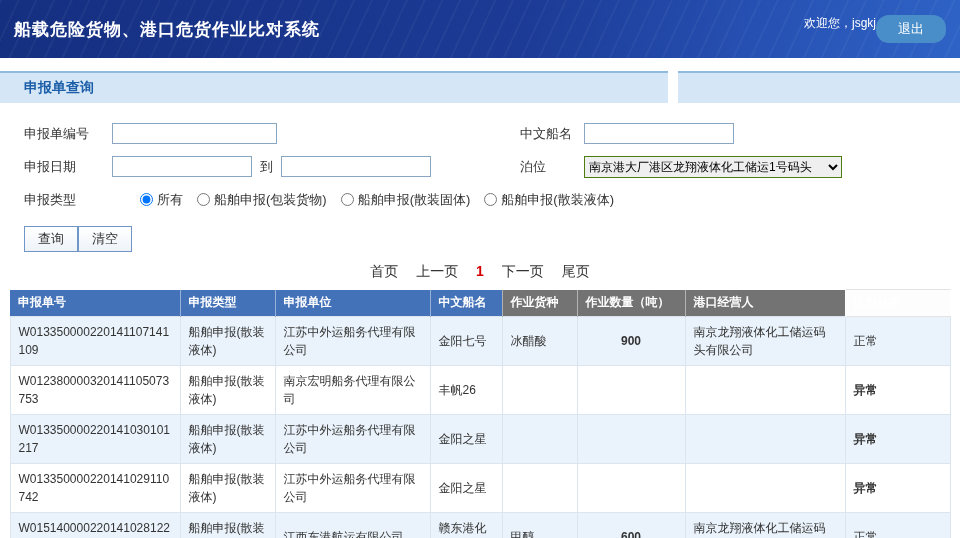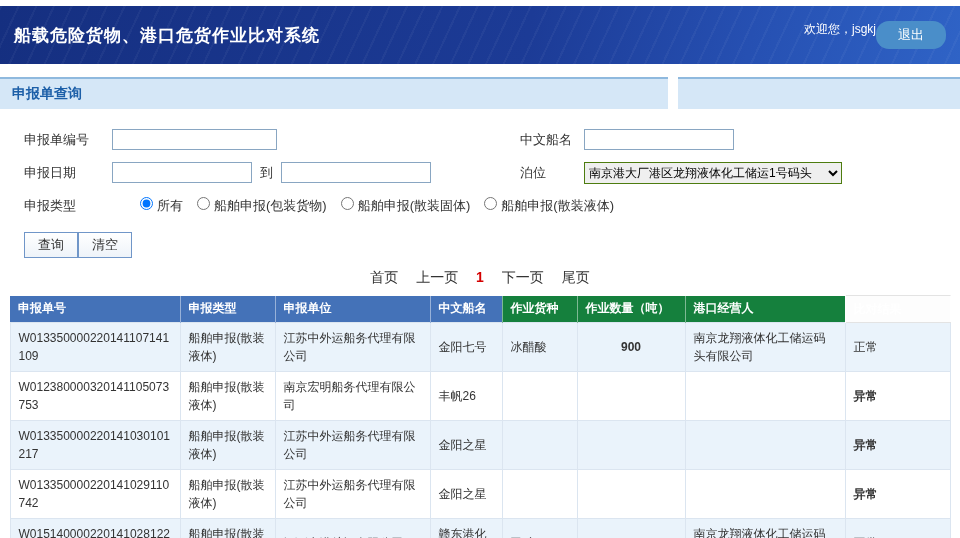--- a/index.html
+++ b/index.html
@@ -2,39 +2,39 @@
 <html><head>
 <meta charset="utf-8">
 <style>
   * { margin:0; padding:0; box-sizing:border-box; }
   html,body { background:#fff; }
   body { font-family:"Liberation Sans","DejaVu Sans",sans-serif; }
   .page { position:relative; width:960px; height:538px; background:#fff; overflow:hidden; }
 
   
   .topbar {
-    margin-top:6px; height:58px; padding:0 14px;
+    height:58px; padding:0 14px;
     display:flex; align-items:center; justify-content:space-between;
     background:
       repeating-linear-gradient(115deg, rgba(255,255,255,0.04) 0 2px, transparent 2px 16px),
       linear-gradient(100deg,#152f80 0%, #1c3b96 55%, #2650b2 78%, #2f63c6 100%);
   }
   .app-title { color:#fff; font-size:17px; font-weight:bold; letter-spacing:1px; }
   .topbar-right { display:flex; align-items:flex-start; gap:0; }
   .welcome { color:#fff; font-size:12px; }
   .logout-btn {
     border:none; cursor:pointer; color:#fff; font-size:13px;
     background:#4a8ec9; border-radius:13px; padding:5px 22px;
   }
 
   
   .section-bar { margin-top:13px; height:32px; display:flex; gap:10px; }
   .section-left {
     flex:0 0 668px; background:#d5e7f7; border-top:2px solid #8fb9de;
-    display:flex; align-items:center; padding-left:12px;
+    display:flex; align-items:center; padding-left:24px;
   }
   .section-right { flex:1; background:#d5e7f7; border-top:2px solid #8fb9de; }
   .section-title { color:#1c5fa8; font-size:14px; font-weight:bold; }
 
   
   .form-area { padding:14px 0 0 24px; }
   .form-row { display:flex; align-items:center; height:33px; font-size:13px; color:#333;gap:28px; }
   .fr-left { display:flex; align-items:center; width:468px; }
   .fr-right { display:flex; align-items:center; }
   .f-label { width:88px; }
@@ -43,21 +43,21 @@
     height:21px; border:1px solid #89a6c2; font-size:12px; padding:0 4px;
     font-family:"Liberation Sans","DejaVu Sans",sans-serif;
   }
   .w165{width:165px;} .w150{width:150px;} .w140{width:140px;}
   .to-label { margin:0 8px; }
   select.berth {
     width:258px; height:22px; font-size:12px; border:1px solid #4d7c0f;
     font-family:"Liberation Sans","DejaVu Sans",sans-serif;
   }
   .radios { display:flex; align-items:center; gap:14px; }
-  .radio-item { display:flex; align-items:flex-start; gap:4px; font-size:13px; color:#333; }
+  .radio-item { display:flex; align-items:center; gap:4px; font-size:13px; color:#333; }
   .radio-item input { margin:0; }
 
   .btn-row { margin:10px 0 0 24px; display:flex; }
   .sm-btn {
     font-size:13px; color:#333; padding:3px 13px; cursor:pointer;
     border:1px solid #7096c8; background:linear-gradient(#ffffff,#eef3f9);
     font-family:"Liberation Sans","DejaVu Sans",sans-serif;
   }
 
   
@@ -68,21 +68,21 @@
   
   table.results {
     width:940px; margin:8px auto 0; border-collapse:collapse; table-layout:fixed;
     font-size:12px;
   }
   table.results th {
     height:27px; font-weight:bold; color:#fff; text-align:left; padding:0 8px;
     border-right:1px solid rgba(255,255,255,0.45);
   }
   th.h-blue { background:#4472b8; }
-  th.h-orange { background:#15803d; }
+  th.h-orange { background:#737373; }
   th.h-plain { background:#fdfdfd; color:#333; border:1px solid #e3e3e3; text-align:center; }
   th.cen { text-align:center; }
   table.results td {
     padding:6px 8px; border:1px solid #dbe5f0; color:#333; vertical-align:middle;
     word-wrap:break-word; overflow-wrap:break-word; line-height:1.5;
   }
   tbody tr:nth-child(odd)  { background:#eaf3fb; }
   tbody tr:nth-child(even) { background:#ffffff; }
   td.c-no { word-break:break-all; }
   td.c-cargo, td.c-op { color:#e8820c; }

